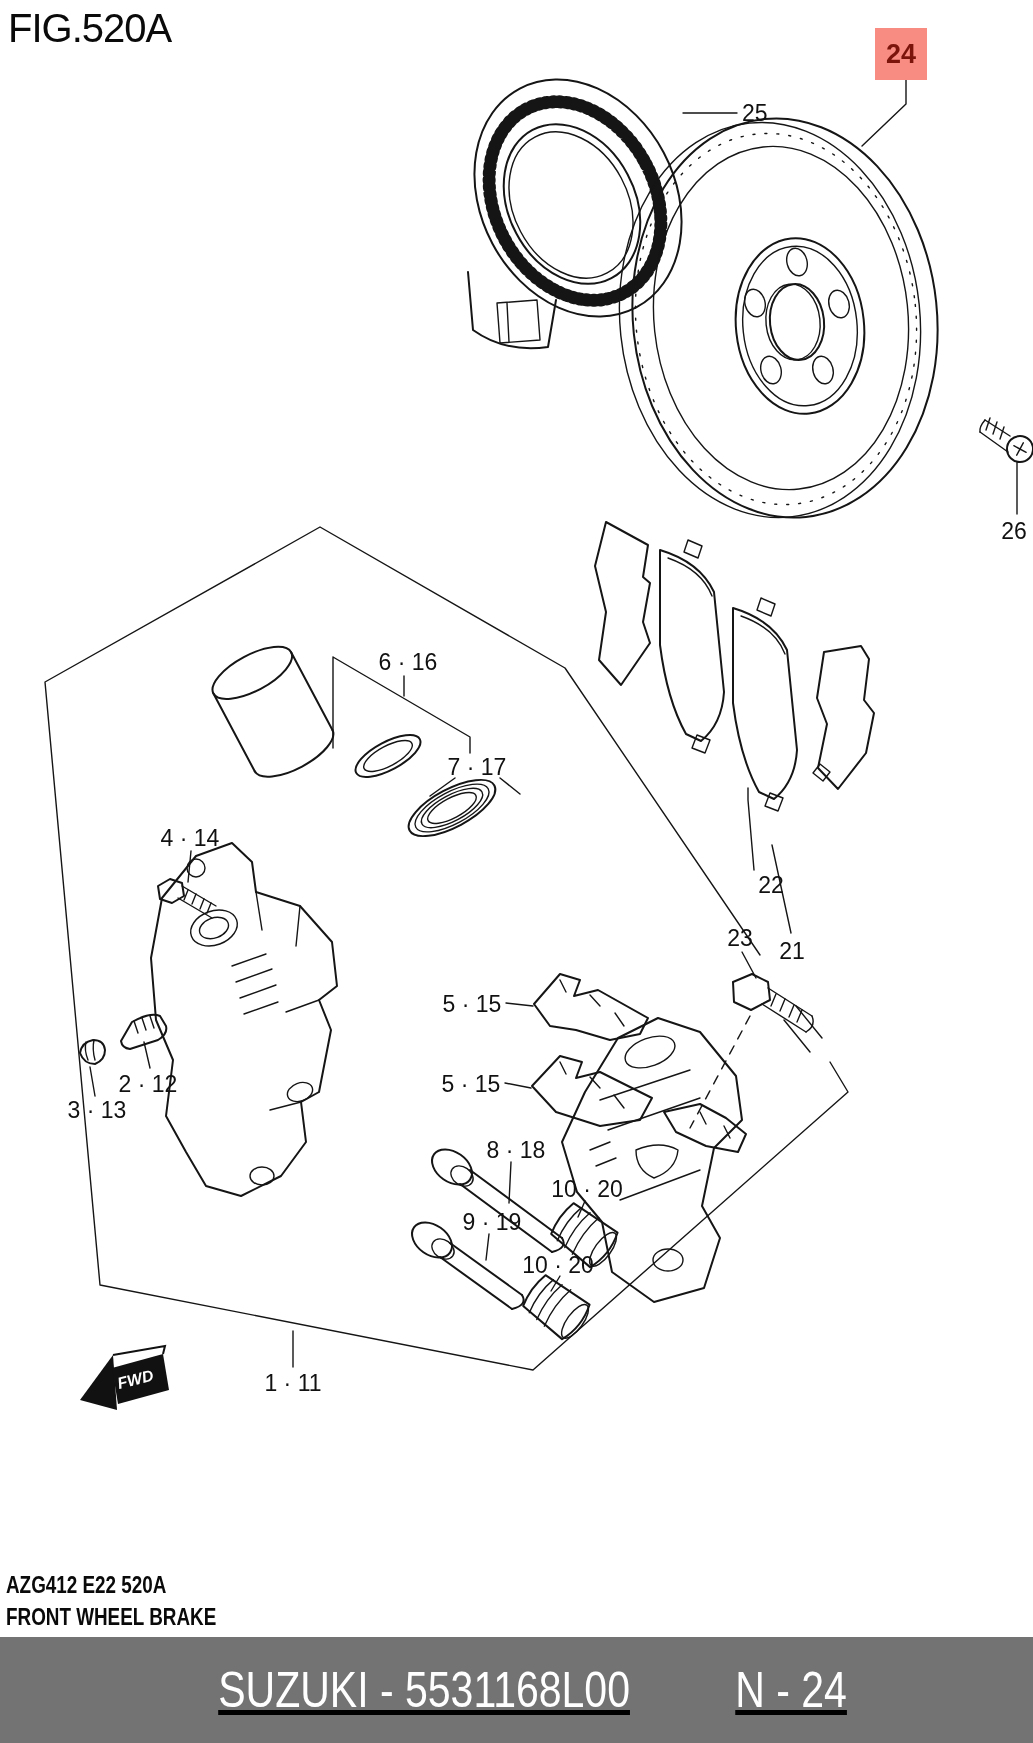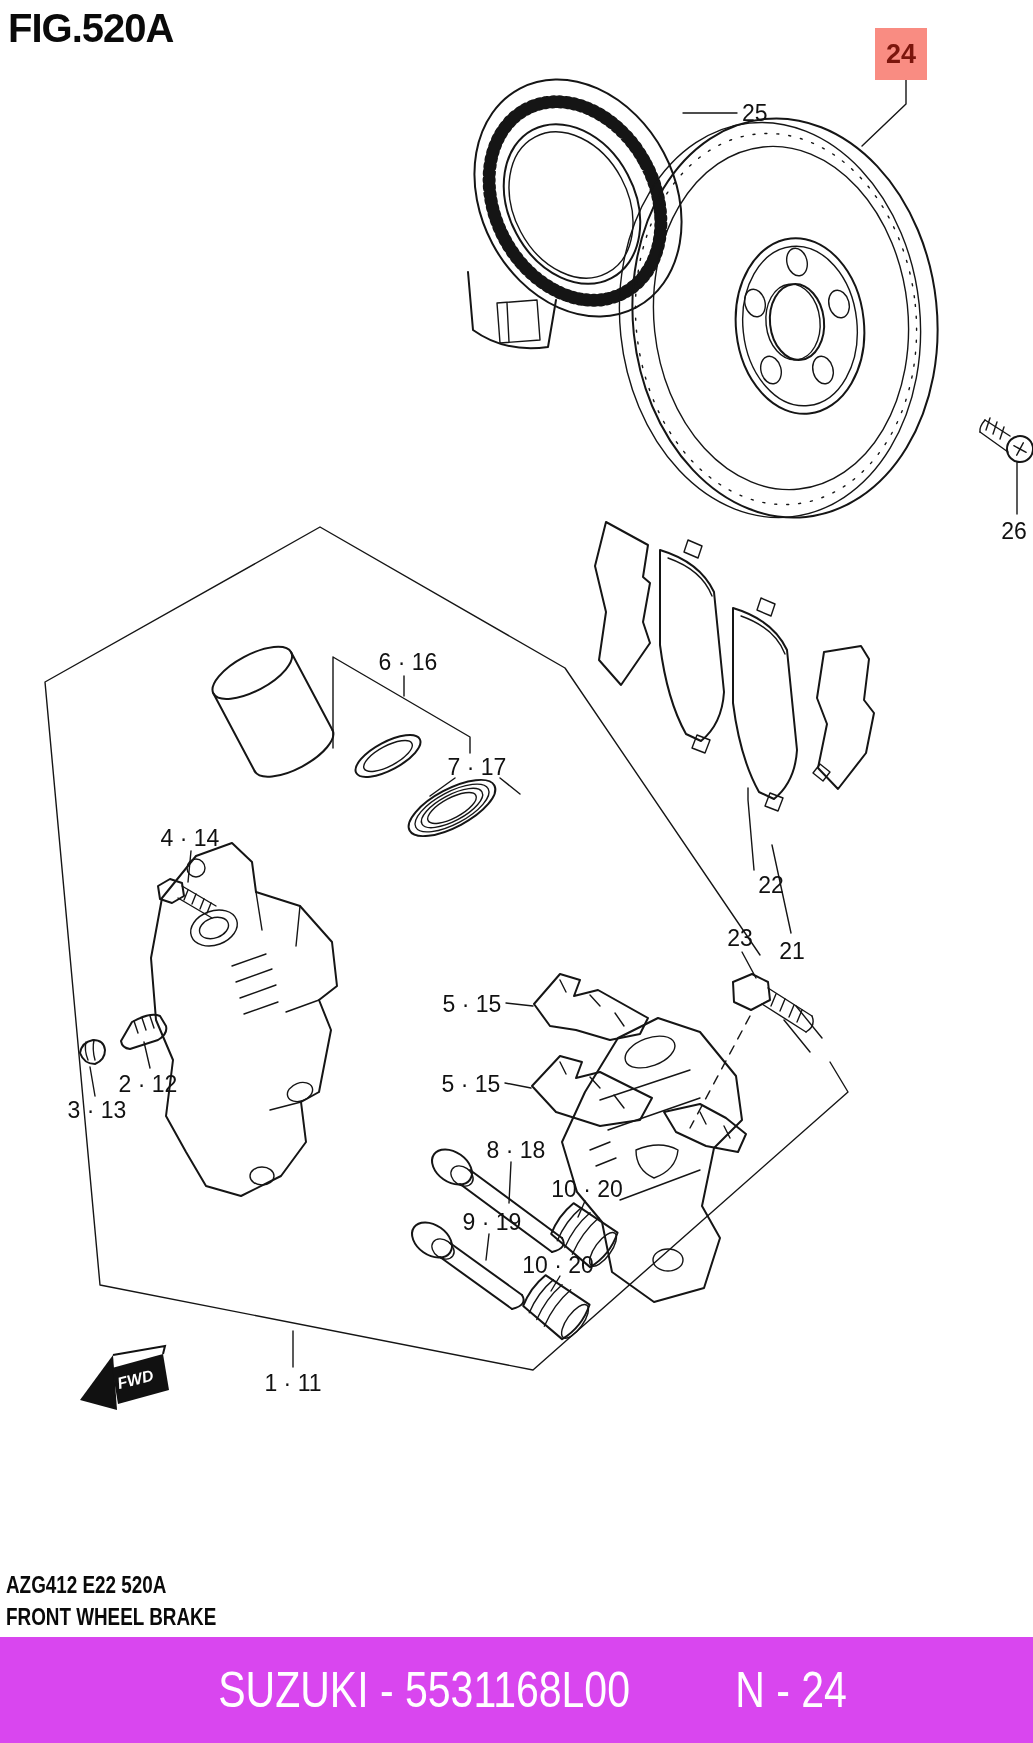--- a/index.html
+++ b/index.html
@@ -1,18 +1,18 @@
 <!DOCTYPE html>
 <html><head>
 <meta charset="utf-8">
 <style>
   html,body{margin:0;padding:0;background:#ffffff;}
   #page{position:relative;width:1033px;height:1743px;background:#ffffff;overflow:hidden;
         font-family:"Liberation Sans",sans-serif;}
-  #fig-title{position:absolute;left:8px;top:6px;margin:0;font-size:40px;font-weight:700;
+  #fig-title{position:absolute;left:8px;top:6px;margin:0;font-size:40px;font-weight:400;
              color:#0a0a0a;letter-spacing:-1px;}
   svg{position:absolute;left:0;top:0;}
   svg .ln{stroke:#151515;stroke-width:2;fill:none;stroke-linecap:round;stroke-linejoin:round;}
   svg .thin{stroke-width:1.4;}
   svg .callout{font-family:"Liberation Sans",sans-serif;font-size:23px;fill:#111;}
   svg .hl-num{font-family:"Liberation Sans",sans-serif;font-size:27px;font-weight:600;}
   #caption-code,#caption-title{position:absolute;left:6px;margin:0;color:#0a0a0a;
        font-size:23px;font-weight:700;transform:scaleX(0.82);transform-origin:left center;white-space:nowrap;}
   #caption-code{top:1572px;}
   #caption-title{top:1604px;}
@@ -237,18 +237,18 @@
       <polygon points="80,1400 113,1355 117,1410" fill="#111"></polygon>
       <polygon points="112,1368 163,1354 169,1390 118,1404" fill="#111"></polygon>
       <path d="M113,1355 L165,1346 L163,1354" fill="none" stroke="#111" stroke-width="2"></path>
       <text x="119" y="1389" fill="#fff" font-size="16" font-weight="700" font-style="italic" transform="rotate(-14 119 1389)">FWD</text>
     </g>
   </svg>
 
   <p id="caption-code">AZG412 E22 520A</p>
   <p id="caption-title">FRONT WHEEL BRAKE</p>
 
-  <div id="footer-banner" style="background: #d946ef;">
+  <div id="footer-banner" style="background: #737373; text-decoration: underline;">
     <span style="color: rgb(255, 255, 255);">SUZUKI - 5531168L00</span>
     <span style="color: rgb(255, 255, 255);">N - 24</span>
   </div>
 
 </div>
 
 </body></html>

